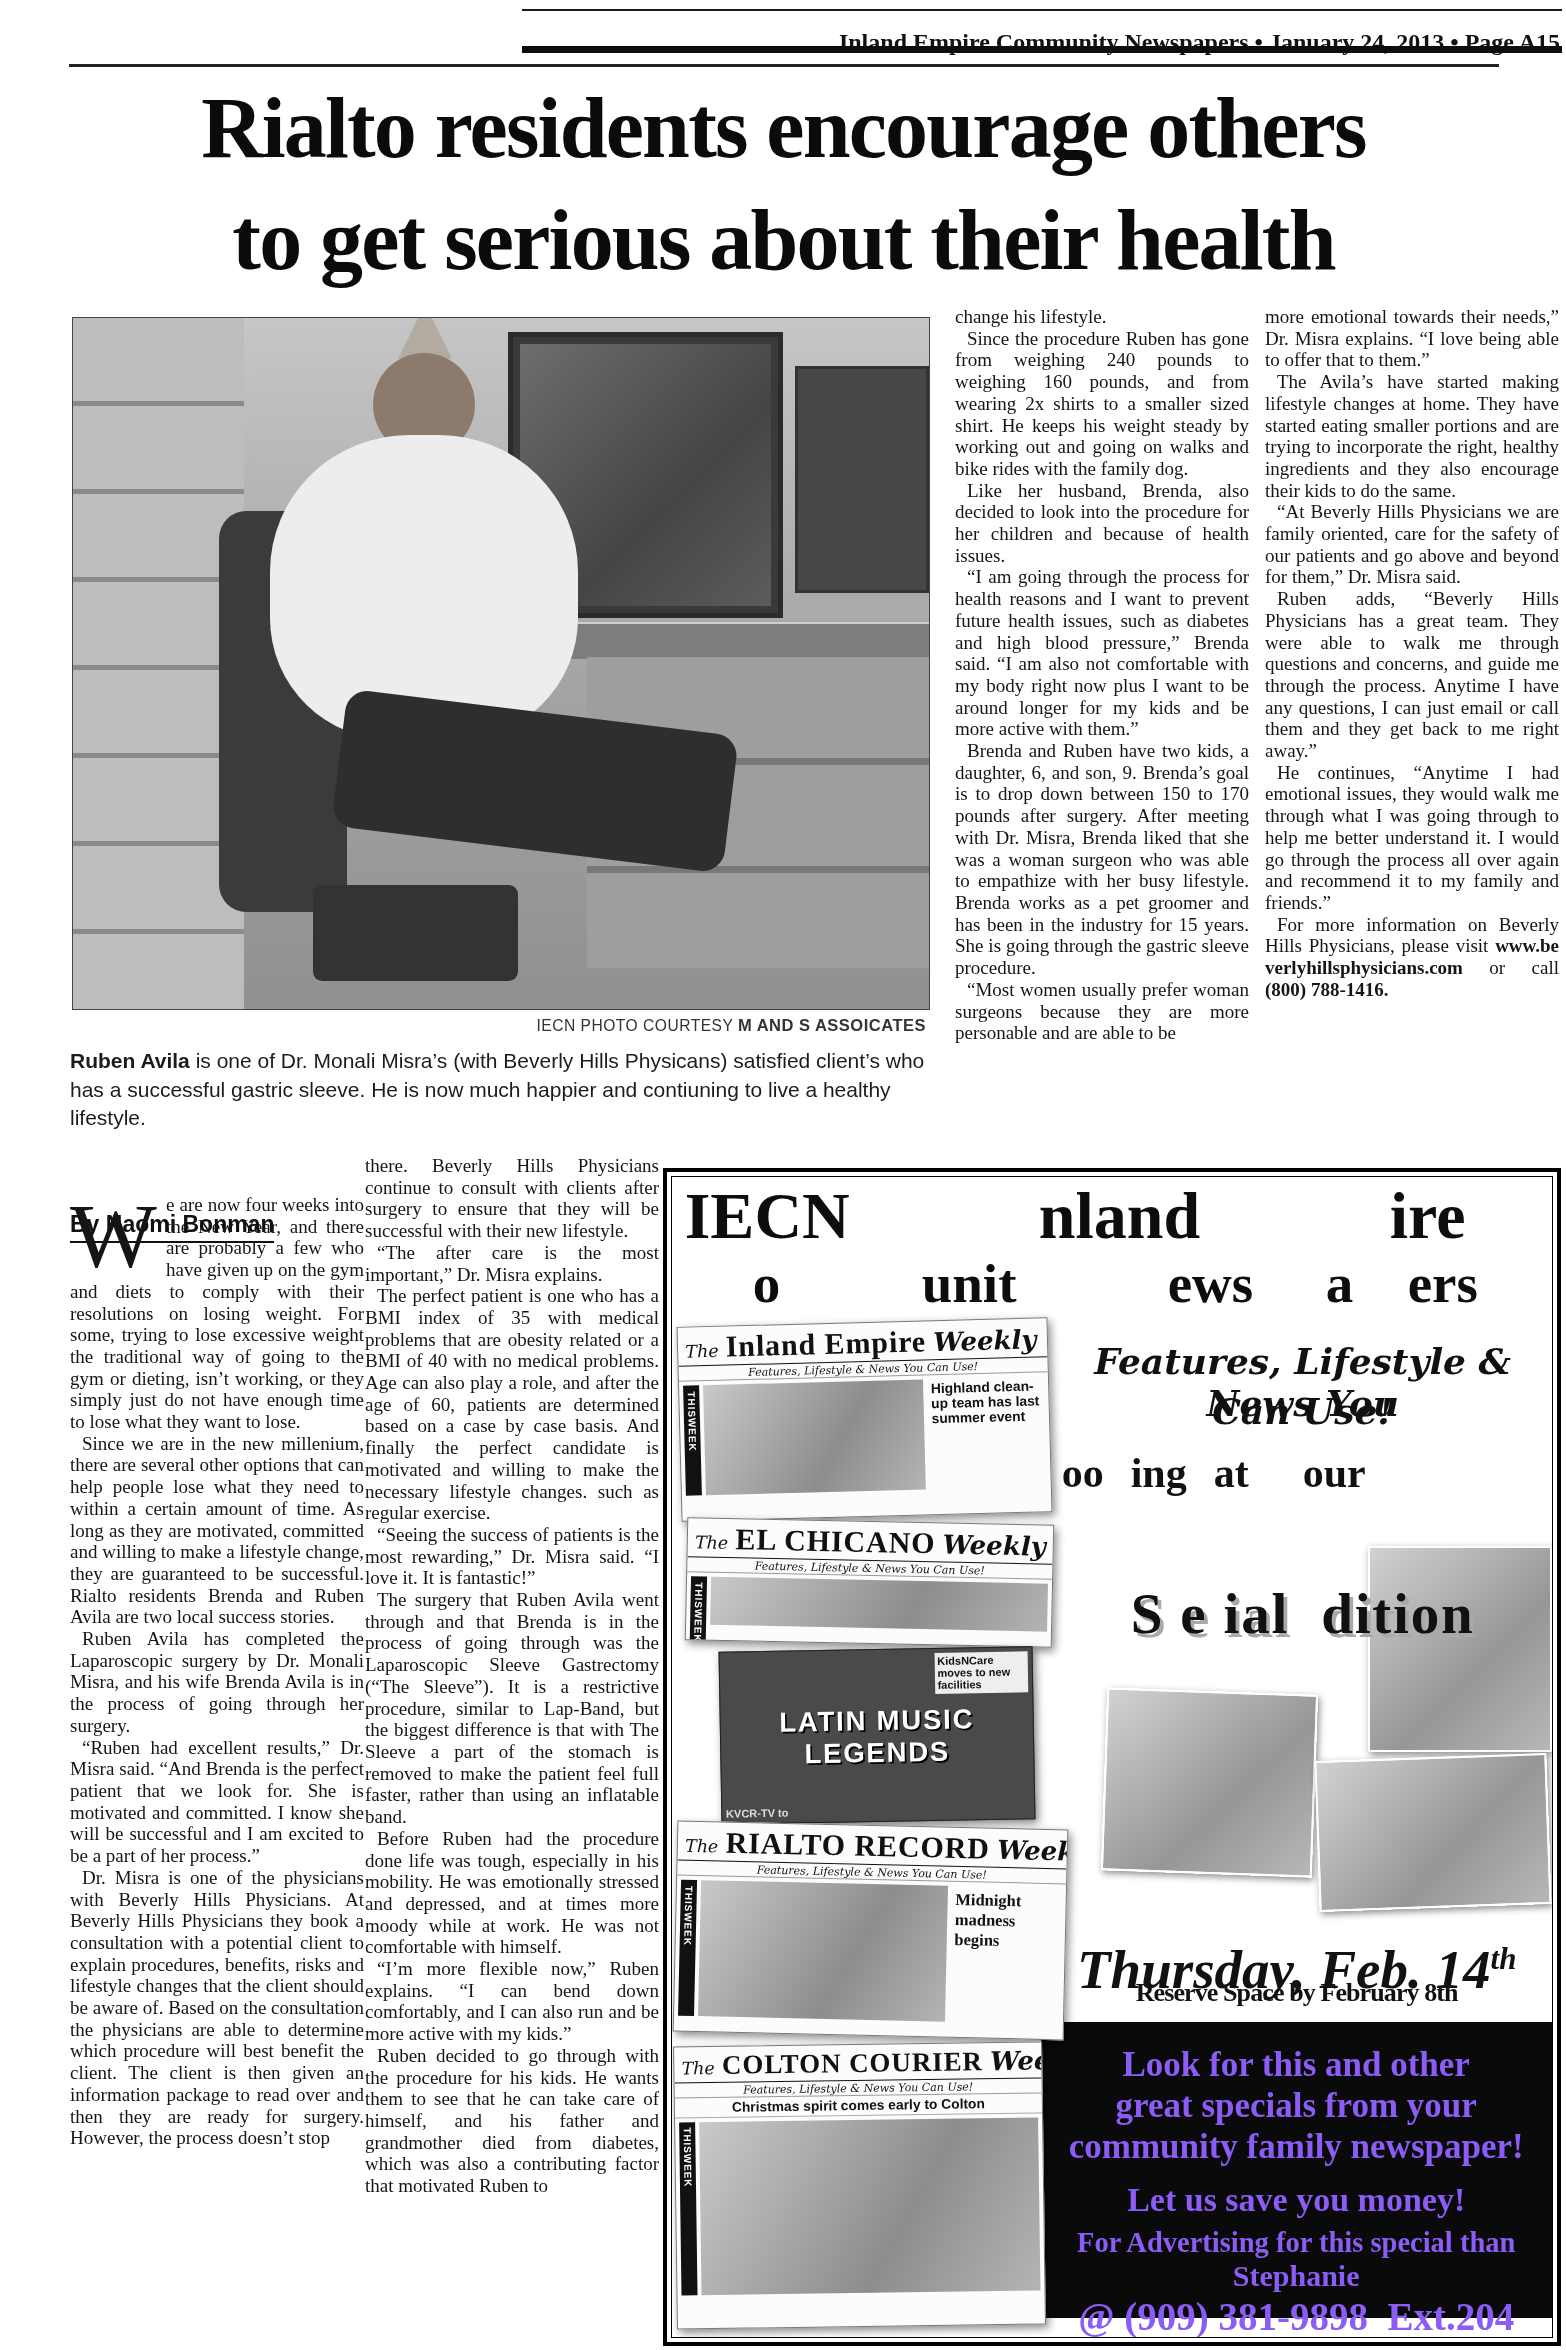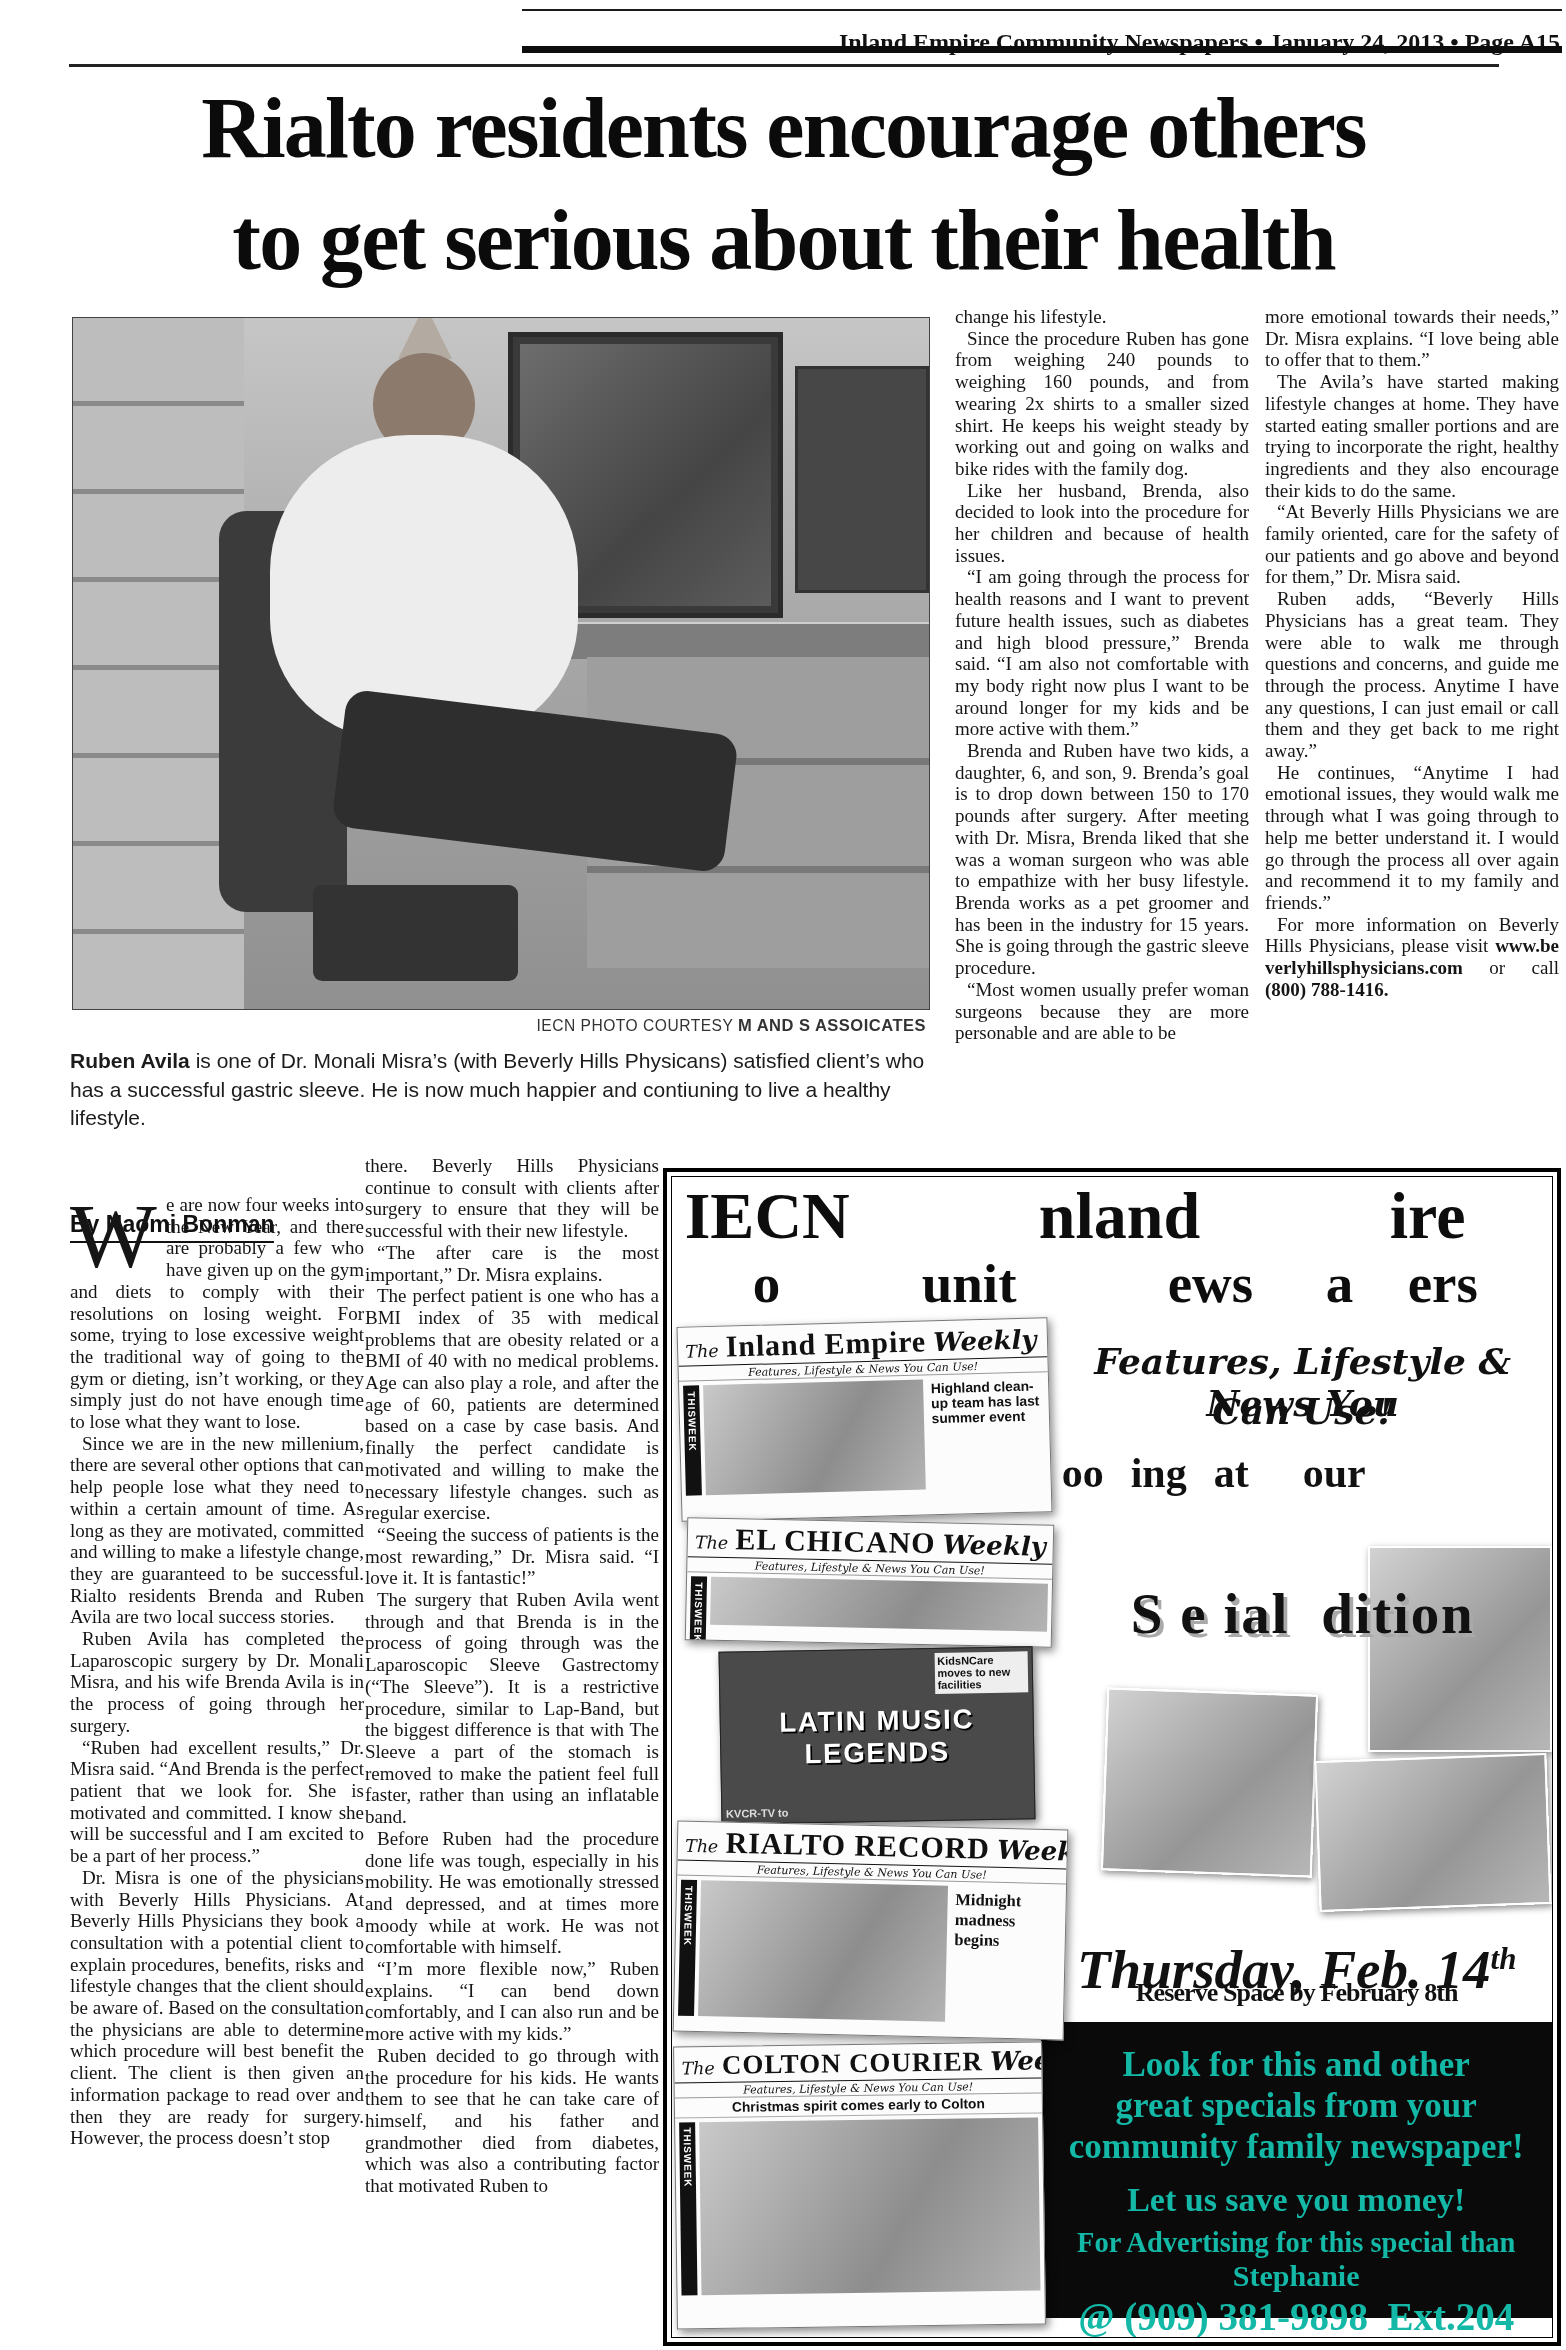--- a/index.html
+++ b/index.html
@@ -75,21 +75,21 @@
   .tile { position:absolute; background:linear-gradient(135deg,#d2d2d2,#969696 60%,#b7b7b7);
           border:2.8px solid #fff; box-shadow:1.8px 2.8px 7.3px rgba(0,0,0,.45); }
 
   .ad-date    { position:absolute; left:377px; top:733px; width:496px; text-align:center;
                 font-style:italic; font-weight:700; font-size:55px;margin-top:28px; }
   .ad-date sup { font-size:31px; }
   .ad-reserve { position:absolute; left:377px; top:801px; width:496px; text-align:center;
                 font-weight:700; font-size:26px; letter-spacing:-0.9px; }
 
   .blackbox { position:absolute; left:369px; top:845px; width:511px; height:296px; background:#0a0a0a;
-              color:#14b8a6; text-align:center; }
+              color:#8b5cf6; text-align:center; }
   .bb-l   { font-weight:700; font-size:35px; line-height:41px; }
   .bb-top { margin-top:22px; }
   .bb-save{ font-weight:700; font-size:34px; margin-top:14.7px; }
   .bb-call{ font-weight:700; font-size:28.5px; margin-top:7.3px; }
   .bb-name{ font-weight:700; font-size:30px; }
   .bb-phone{ font-weight:700; font-size:39px; margin-top:1.8px; white-space:pre; }
 
   
   .cover { position:absolute; background:#fcfcfc; border:0.9px solid #777; box-shadow:2.8px 3.7px 8.3px rgba(0,0,0,.45); overflow:hidden; }
   .mh  { display:flex; align-items:baseline; gap:7.3px; padding:2.8px 7.3px 0.9px; border-bottom:1.8px solid #111; }

